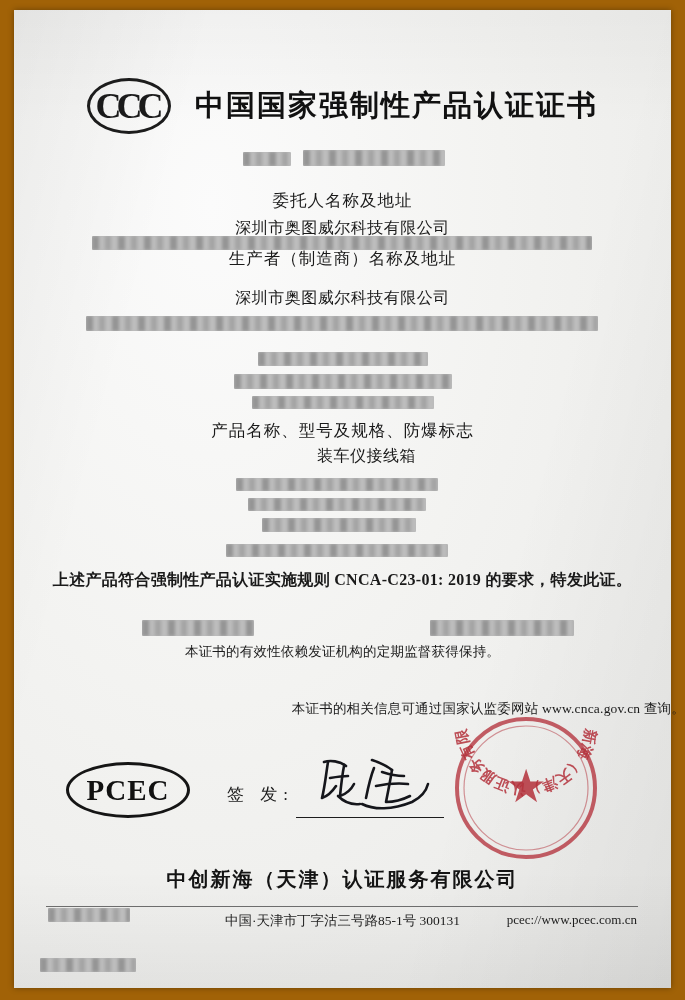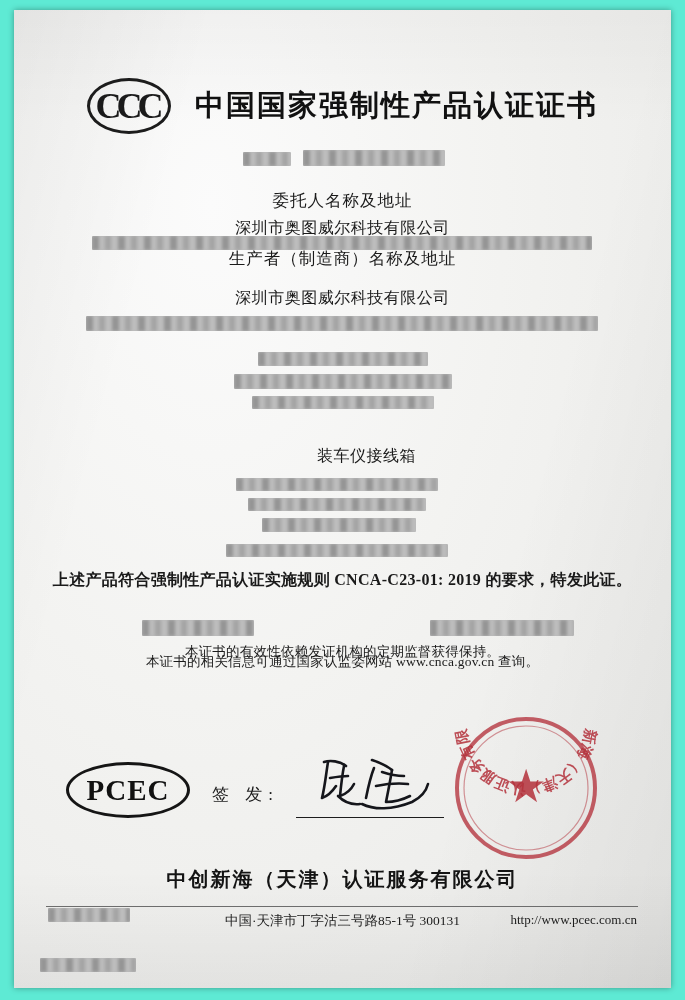--- a/index.html
+++ b/index.html
@@ -7,21 +7,21 @@
     padding: 0;
     background: #6e6e6e;
   }
   body {
     font-family: "Liberation Serif", serif;
   }
   .page {
     position: relative;
     width: 685px;
     height: 1000px;
-    background: #5eead4;
+    background: #a16207;
     overflow: hidden;
   }
   
   .sheet {
     position: absolute;
     left: 14px;
     top: 10px;
     width: 657px;
     height: 978px;
     background:
@@ -145,21 +145,21 @@
     justify-content: center;
     font-family: "Liberation Serif", serif;
     font-weight: bold;
     font-size: 29px;
     letter-spacing: 1px;
     color: #111;
     box-sizing: border-box;
   }
   .sign-label {
     position: absolute;
-    left: 212px;
+    left: 227px;
     top: 783px;
     font-size: 17px;
     letter-spacing: 6px;
     color: #1a1a1a;
     font-weight: 500;
   }
   .signature {
     position: absolute;
     left: 316px;
     top: 752px;
@@ -238,34 +238,35 @@
     <div class="redact" style="left:92px; top:236px; width:500px; height:14px;"></div>
 
     <div class="line label" style="top:248px;">生产者（制造商）名称及地址</div>
     <div class="line value" style="top:288px;">深圳市奥图威尔科技有限公司</div>
     <div class="redact" style="left:86px; top:316px; width:512px; height:15px;"></div>
 
     <div class="redact" style="left:258px; top:352px; width:170px; height:14px;"></div>
     <div class="redact" style="left:234px; top:374px; width:218px; height:15px;"></div>
     <div class="redact" style="left:252px; top:396px; width:182px; height:13px;"></div>
 
+    <div class="line label" style="top:420px;">产品名称、型号及规格、防爆标志</div>
     <div class="line value" style="top:446px;margin-left:24px;">装车仪接线箱</div>
 
     <div class="redact" style="left:236px; top:478px; width:202px; height:13px;"></div>
     <div class="redact" style="left:248px; top:498px; width:178px; height:13px;"></div>
     <div class="redact" style="left:262px; top:518px; width:154px; height:14px;"></div>
     <div class="redact" style="left:226px; top:544px; width:222px; height:13px;"></div>
 
     <div class="line statement" style="top:570px;">上述产品符合强制性产品认证实施规则 CNCA-C23-01: 2019 的要求，特发此证。</div>
 
     <div class="redact" style="left:142px; top:620px; width:112px; height:16px;"></div>
     <div class="redact" style="left:430px; top:620px; width:144px; height:16px;"></div>
 
     <div class="line note" style="top:643px;">本证书的有效性依赖发证机构的定期监督获得保持。</div>
-    <div class="line note" style="top:653px;">本证书的相关信息可通过国家认监委网站 www.cnca.gov.cn 查询。</div>
+    <div class="line note" style="top:700px;text-align:right;">本证书的相关信息可通过国家认监委网站 www.cnca.gov.cn 查询。</div>
 
     <div class="pcec-logo">PCEC</div>
 
     <div class="sign-label">签 发:</div>
     <svg class="signature" viewBox="0 0 120 62">
       <g fill="none" stroke="#15161b" stroke-width="2.6" stroke-linecap="round" stroke-linejoin="round">
         <path d="M8 10 C14 8, 24 9, 30 14"></path>
         <path d="M12 10 C10 22, 9 34, 6 46 C12 44, 16 40, 20 34"></path>
         <path d="M28 14 C26 24, 25 34, 24 44 C30 42, 35 38, 38 32"></path>
         <path d="M14 26 C20 25, 26 24, 32 24"></path>
@@ -288,19 +289,19 @@
       <circle cx="74" cy="74" r="62" fill="none" stroke="#b4323c" stroke-width="1.2" opacity="0.5"></circle>
       <text font-family="'Liberation Serif', serif" font-size="15" font-weight="bold" fill="#b4323c" opacity="0.85">
         <textPath href="#sealArc" startOffset="50%" text-anchor="middle">中创新海（天津）认证服务有限公司</textPath>
       </text>
       <text x="74" y="88" text-anchor="middle" font-size="46" fill="#b4323c" opacity="0.85">★</text>
     </svg>
 
     <div class="company">中创新海（天津）认证服务有限公司</div>
     <div class="footrule"></div>
     <div class="addr">中国·天津市丁字沽三号路85-1号  300131</div>
-    <div class="url">http://www.pcec.com.cn</div>
+    <div class="url">pcec://www.pcec.com.cn</div>
 
     <div class="redact" style="left:48px; top:908px; width:82px; height:14px;"></div>
     <div class="redact" style="left:40px; top:958px; width:96px; height:14px;"></div>
 
   </div>
 </div>
 
 </body></html>

